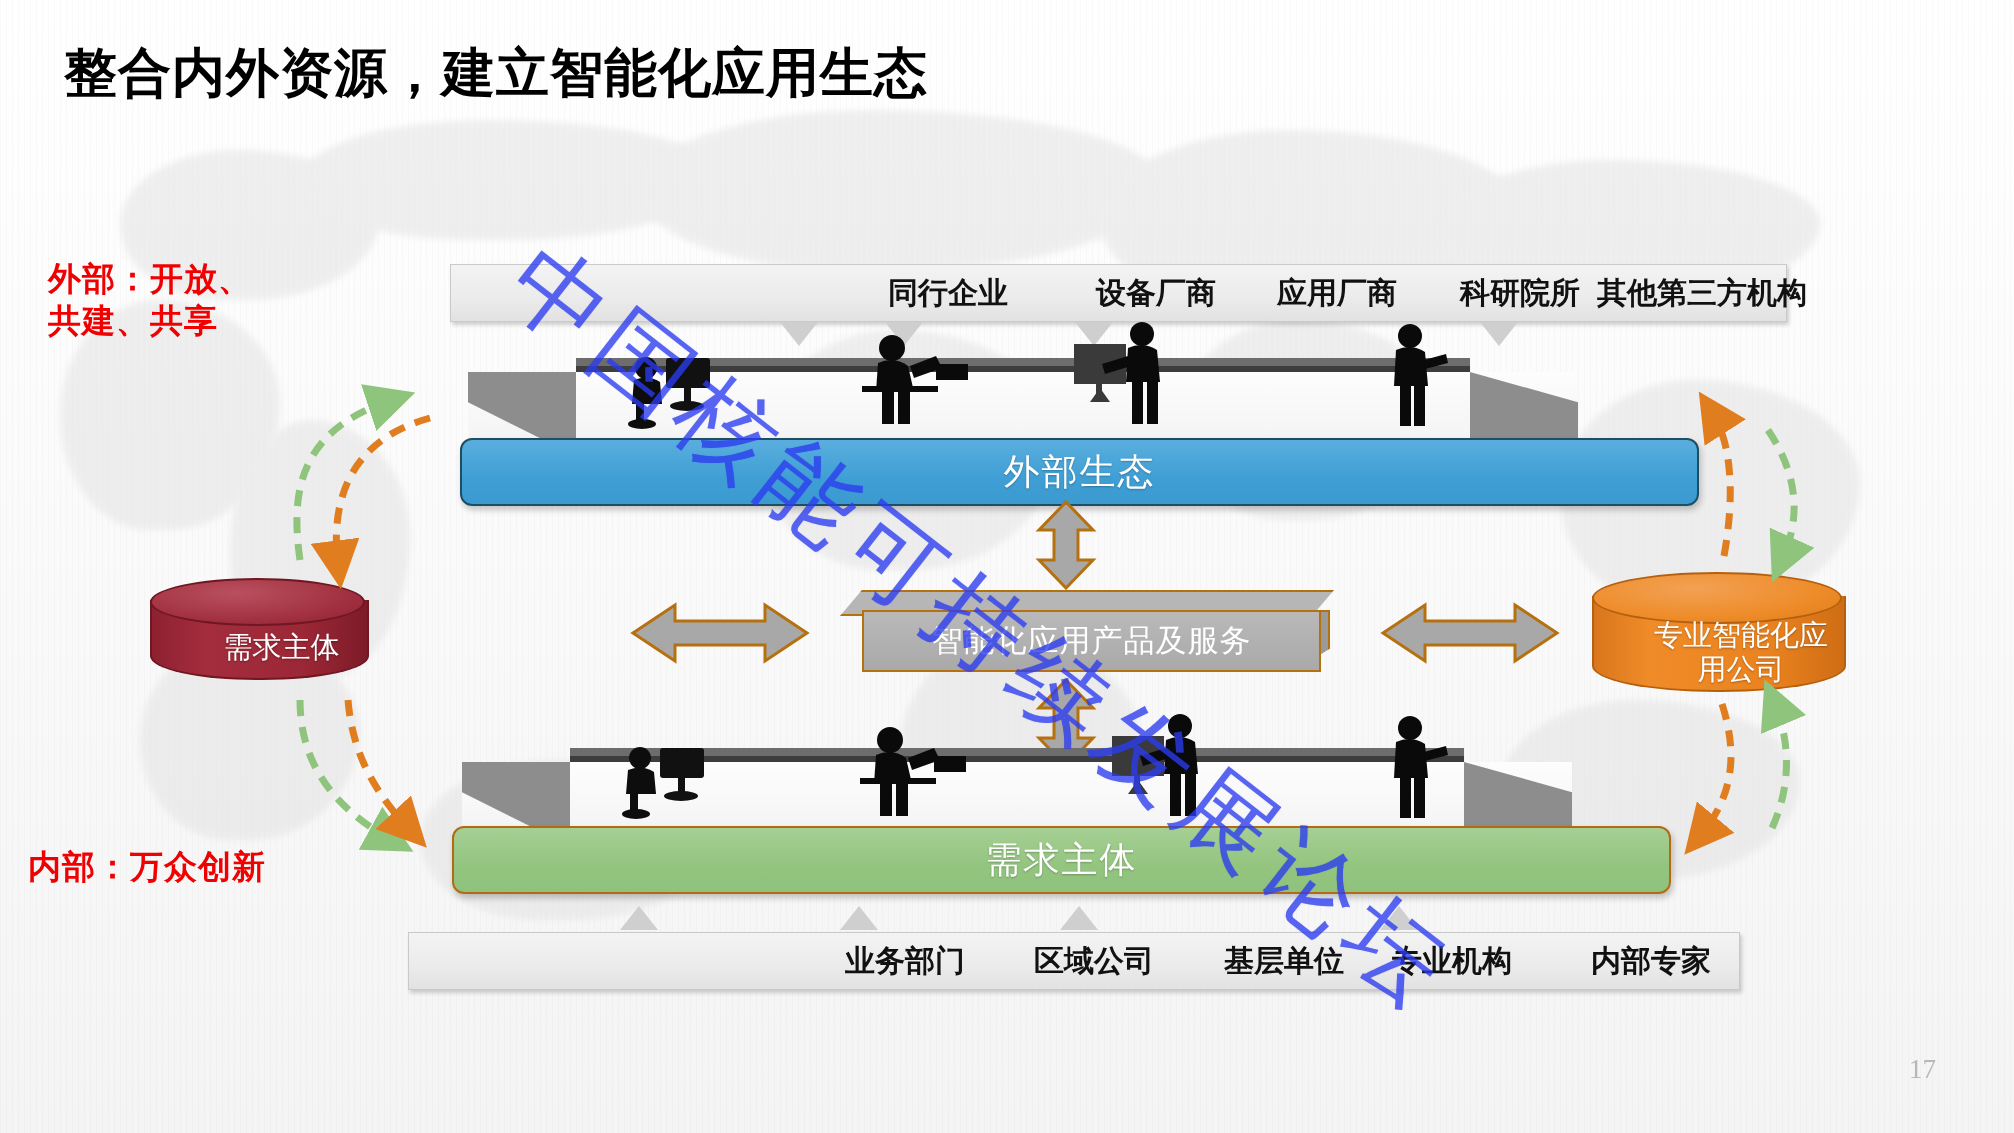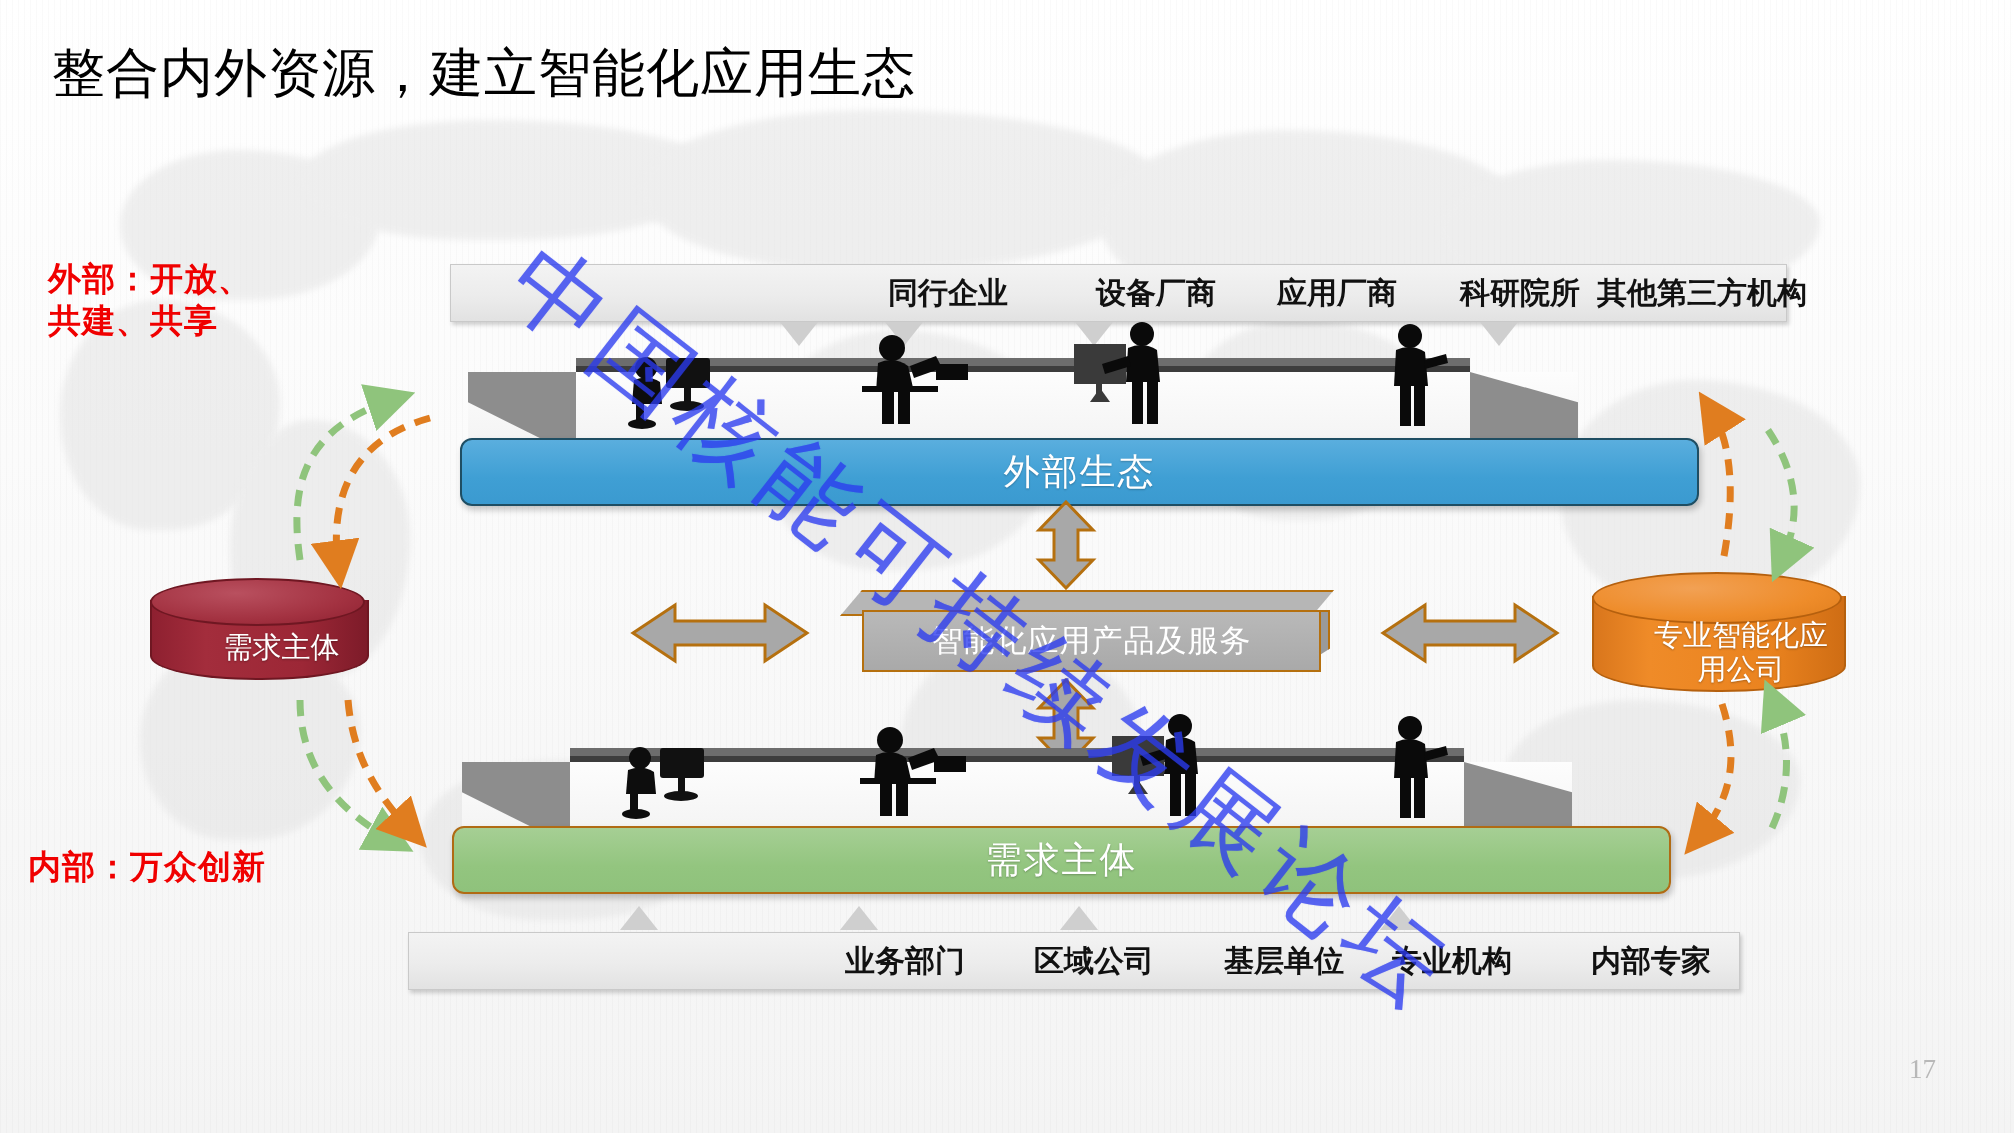--- a/index.html
+++ b/index.html
@@ -14,22 +14,22 @@
     background:
       repeating-linear-gradient(90deg,rgba(0,0,0,0.018) 0px,rgba(0,0,0,0.018) 1px,rgba(255,255,255,0) 1px,rgba(255,255,255,0) 6px),
       linear-gradient(180deg,#ffffff 0%,#fbfbfb 40%,#f4f4f4 100%);
     overflow:hidden;
   }
   
   .worldmap{position:absolute;inset:0;pointer-events:none;opacity:.55;}
   .worldmap span{position:absolute;background:#e3e3e3;border-radius:45% 55% 50% 40%/50% 45% 55% 50%;filter:blur(3px);}
 
   .title{
-    position:absolute;left:52px;top:38px;
-    font-size:53px;font-weight:normal;color:#000;
+    position:absolute;left:64px;top:38px;
+    font-size:53px;font-weight:bold;color:#000;
     letter-spacing:1px;white-space:nowrap;
     font-family:"DejaVu Sans","Liberation Sans",sans-serif;
   }
 
   
   .redcap{
     position:absolute;color:#f00000;font-weight:bold;font-size:33px;
     line-height:1.28;white-space:pre-line;letter-spacing:1px;
     font-family:"DejaVu Sans","Liberation Sans",sans-serif;
   }

